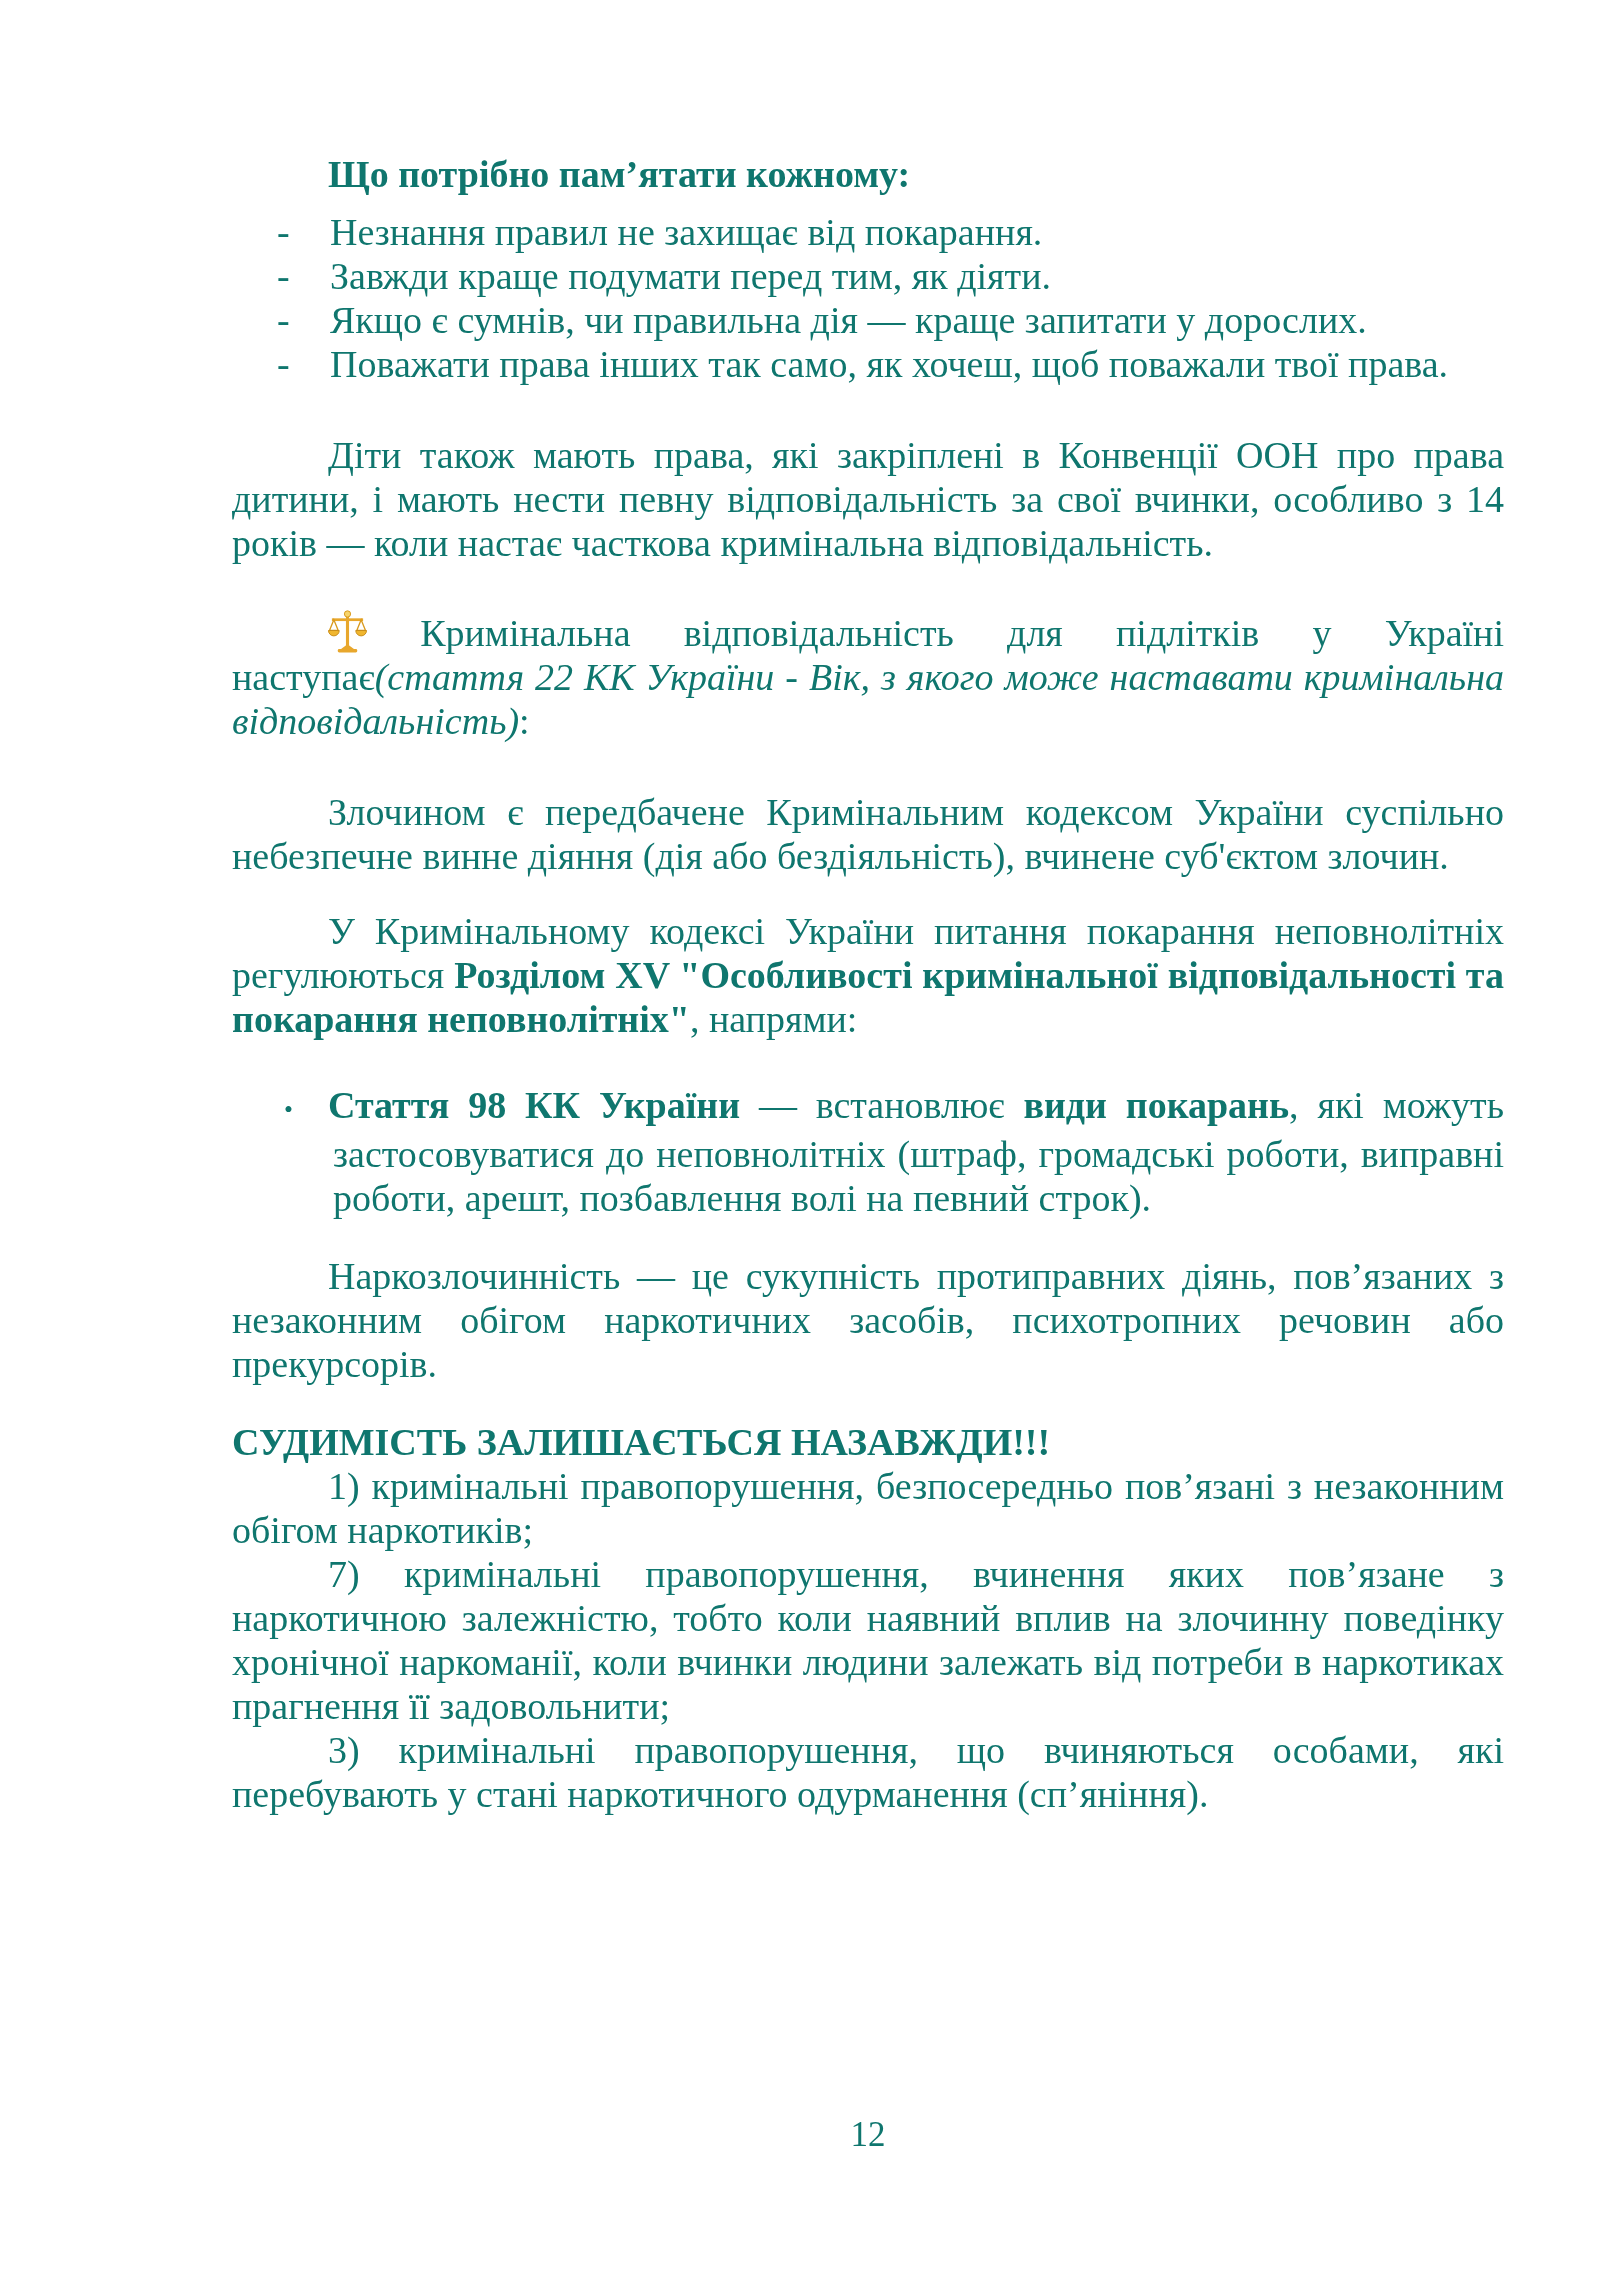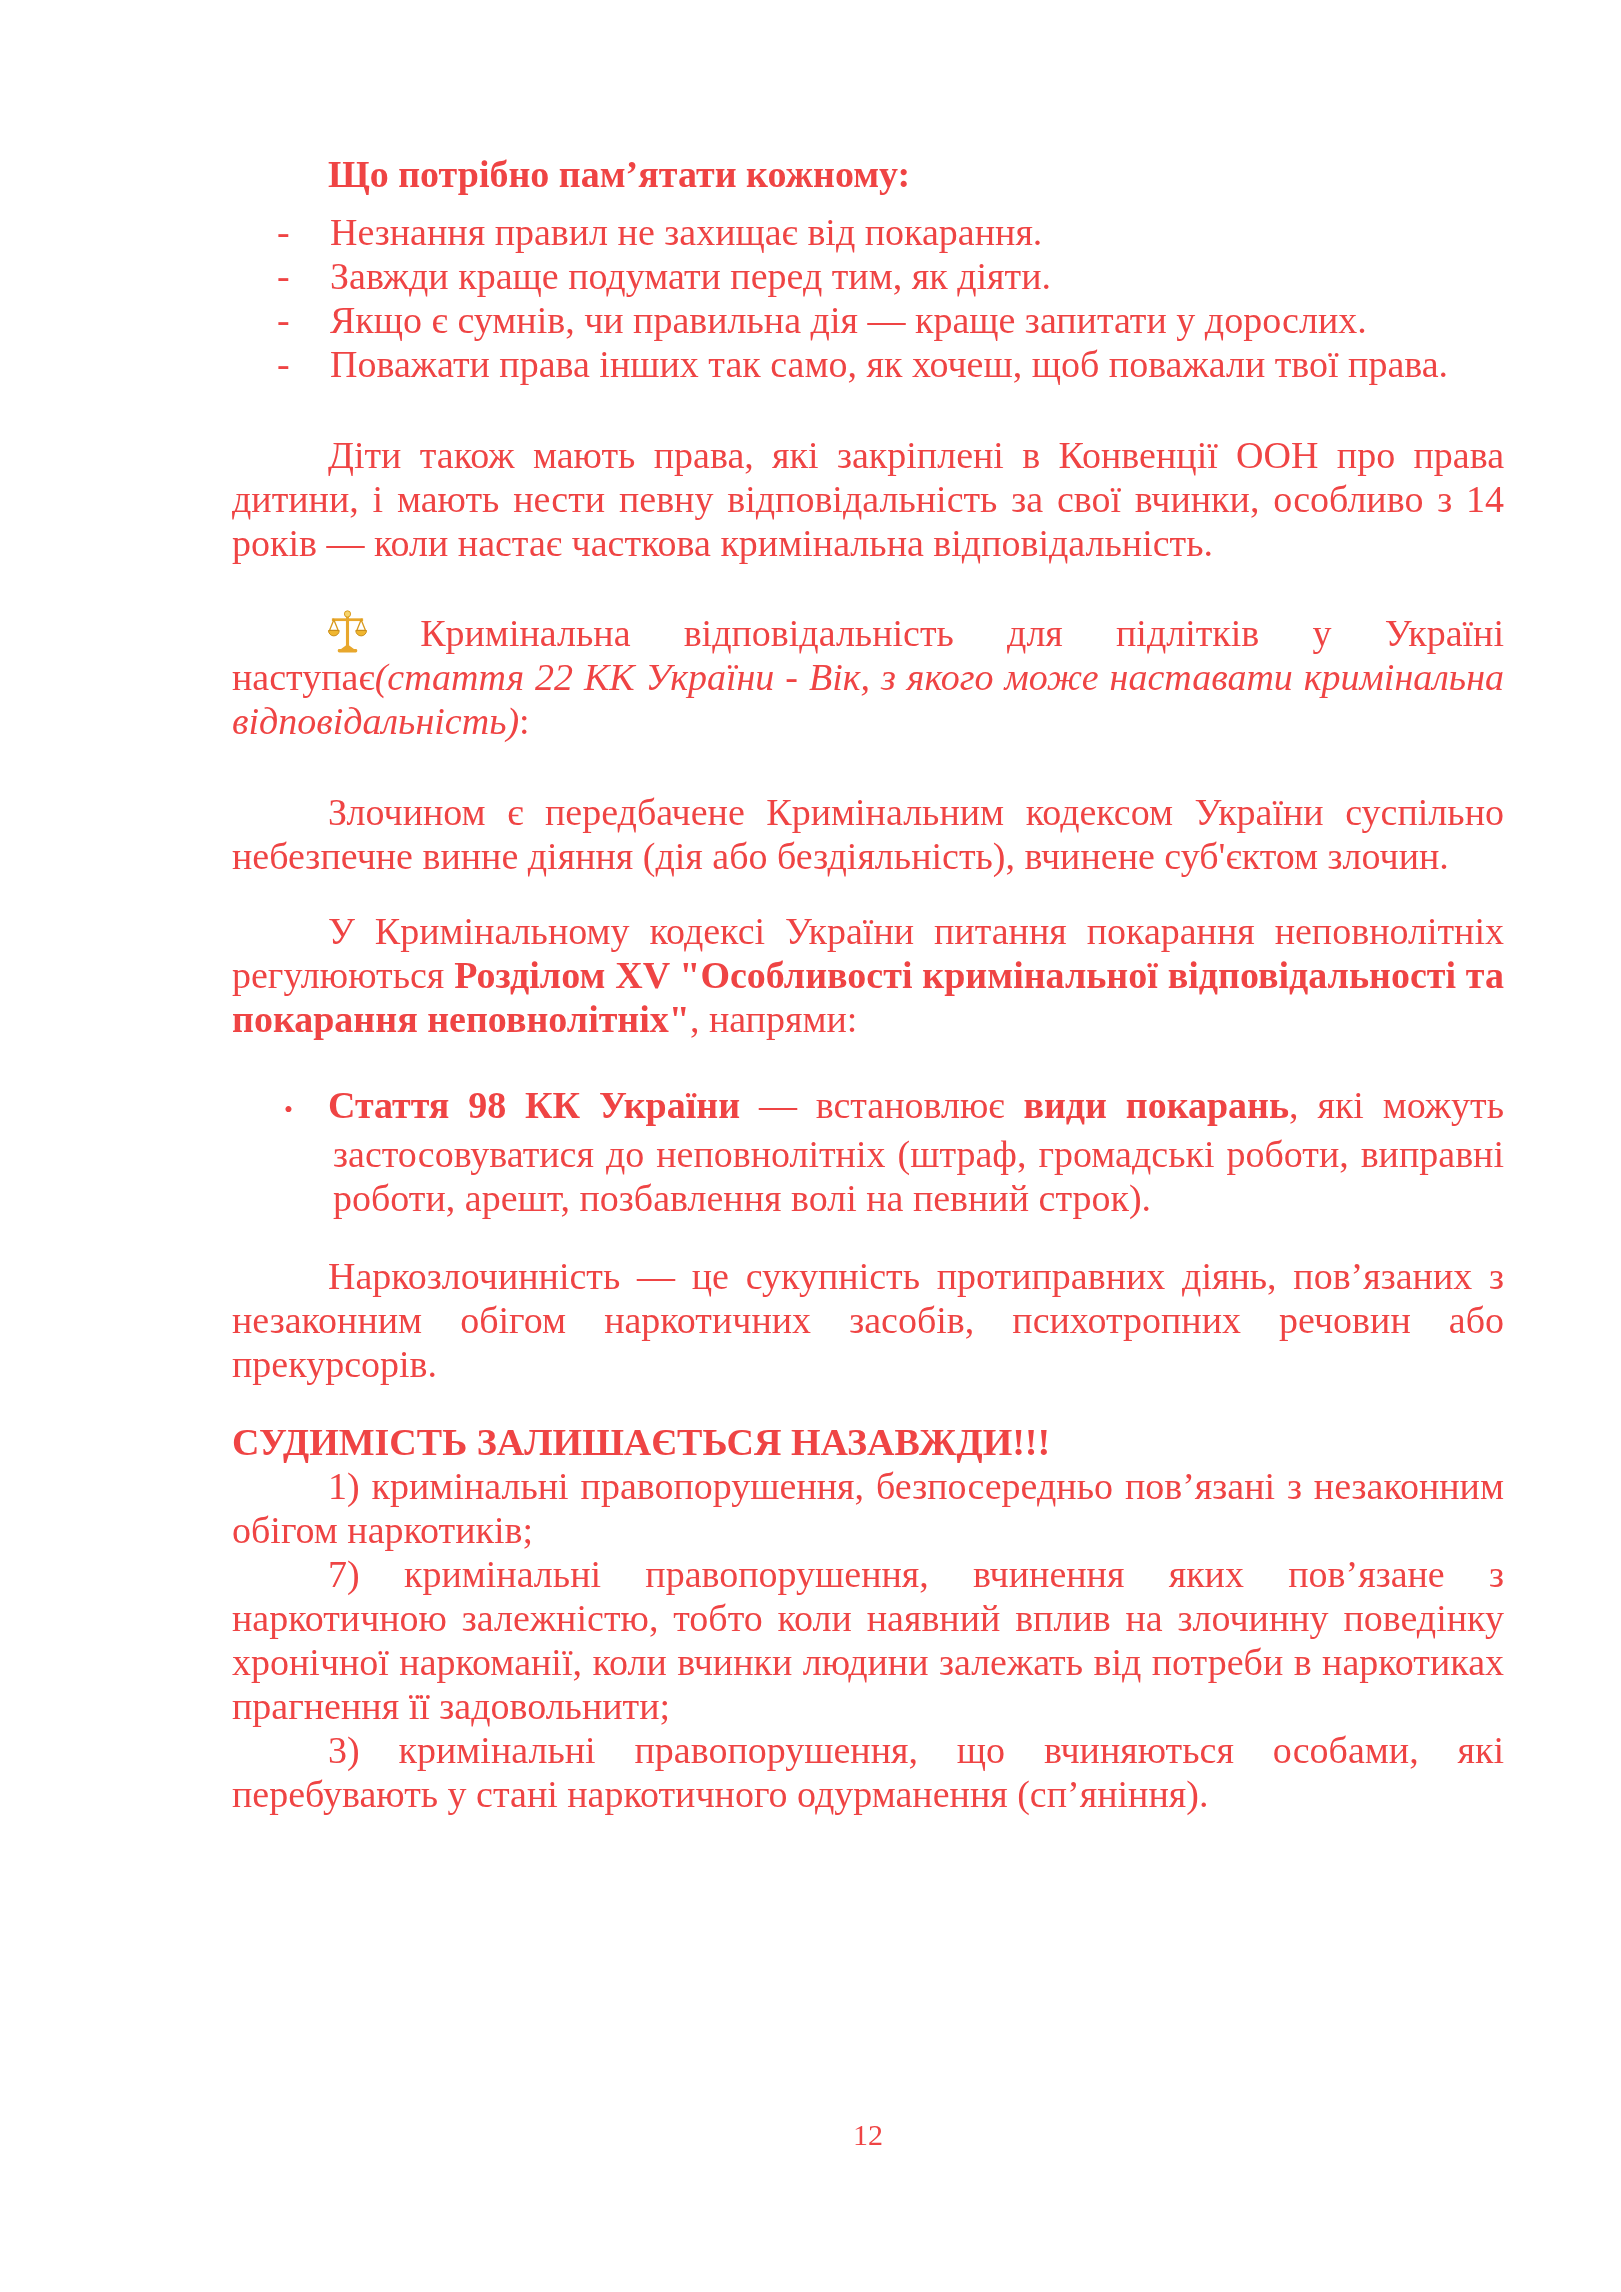--- a/index.html
+++ b/index.html
@@ -4,21 +4,21 @@
 <style>
   html,body{margin:0;padding:0;background:#ffffff;}
   .page{
     position:relative;
     width:1621px;height:2293px;
     background:#ffffff;
     overflow:hidden;
     font-family:"Liberation Serif","DejaVu Serif",serif;
     font-size:38px;
     line-height:44px;
-    color:#ef4444;
+    color:#0f766e;
   }
   .content{
     position:absolute;
     left:232px;top:152px;
     width:1272px;
   }
   .para{margin:0;text-align:justify;}
   .indent{text-indent:96px;}
   .bold{font-weight:bold;}
   
@@ -40,21 +40,21 @@
   .article-item{margin-top:42px;margin-left:101px;text-indent:-49px;text-align:justify;}
   .article-bullet{font-size:25.5px;}
   .article-tab{display:inline-block;width:35px;}
   .p-sud{margin-top:34px;text-align:left;}
   .p-narco{margin-top:34px;}
   .page-number{
     position:absolute;
     left:232px;top:2115px;
     width:1272px;
     text-align:center;
-    font-size:30px;line-height:39px;
+    font-size:35px;line-height:39px;
   }
 </style>
 </head>
 <body>
 
 <div class="page">
   <div class="content">
 
     <p class="para indent bold">Що потрібно пам’ятати кожному:</p>
 

